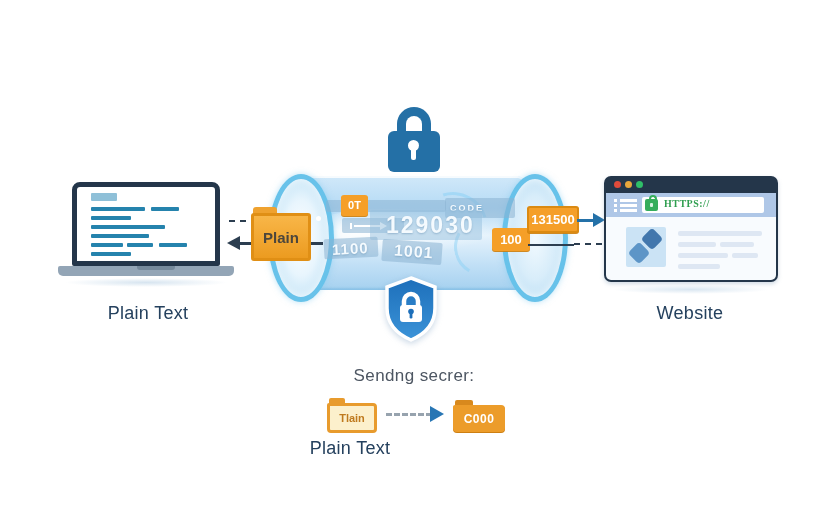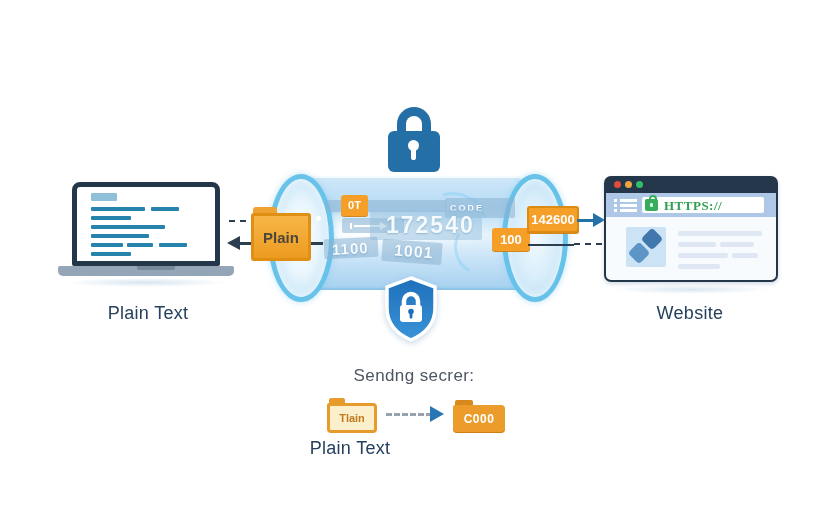--- a/index.html
+++ b/index.html
@@ -56,21 +56,21 @@
   .bw{left:604px;top:176px;width:174px;height:106px;background:#24364a;border-radius:7px;box-shadow:0 2px 4px rgba(140,165,190,.4);}
   .bw-dot{position:absolute;top:5px;width:7px;height:7px;border-radius:50%;}
   .bw-toolbar{position:absolute;left:2px;top:17px;width:170px;height:24px;background:#afc7e7;}
   .menu-row{position:absolute;left:0;height:3px;}
   .menu-bullet{position:absolute;left:0;width:3px;height:3px;background:#ffffff;}
   .menu-bar{position:absolute;left:6px;width:17px;height:3px;background:#ffffff;}
   .bw-address{position:absolute;left:36px;top:4px;width:122px;height:16px;background:#ffffff;border-radius:2px;}
   .bw-lock{position:absolute;left:3px;top:2px;width:13px;height:12px;background:#35ad5b;border-radius:2px;}
   .bw-lock-ring{position:absolute;left:3.5px;top:-4px;width:4px;height:5px;border:2px solid #35ad5b;border-bottom:none;border-radius:4px 4px 0 0;}
   .bw-lock-hole{position:absolute;left:5px;top:4px;width:3px;height:4px;background:#d7f2e0;border-radius:1px;}
-  .bw-https{position:absolute;left:22px;top:1px;font-family:"Liberation Serif",serif;font-size:13px;font-weight:bold;color:#2f9e4f;letter-spacing:.5px;}
+  .bw-https{position:absolute;left:22px;top:1px;font-family:"Liberation Serif",serif;font-size:10px;font-weight:bold;color:#2f9e4f;letter-spacing:.5px;}
   .bw-content{position:absolute;left:2px;top:41px;width:170px;height:63px;background:#f8fbfe;border-radius:0 0 5px 5px;}
   .bw-img{position:absolute;left:20px;top:10px;width:40px;height:40px;background:#cbe3f5;border-radius:2px;}
   .diamond{position:absolute;width:16px;height:16px;border-radius:4px;transform:rotate(45deg);}
   .bw-tline{position:absolute;height:5px;background:#dee7f3;border-radius:2px;}
   .bw-shadow{left:612px;top:285px;width:158px;height:9px;background:radial-gradient(ellipse at center,rgba(205,222,236,.75),rgba(255,255,255,0) 70%);border-radius:50%;}
 
   
   .heading{color:#4d5662;font-size:17px;letter-spacing:.4px;text-align:center;}
   .folder-sm{left:327px;top:398px;width:50px;height:34px;}
   .fs-tab{position:absolute;left:2px;top:0;width:16px;height:6px;background:#e89b2d;border-radius:2px 2px 0 0;}
@@ -126,42 +126,42 @@
     <div class="chip" style="left:177px;top:24px;width:70px;height:20px;"></div>
     <div class="abs bin" style="left:182px;top:25px;font-size:13px;font-variant:small-caps;letter-spacing:2px;">code</div>
 
     <div class="chip" style="left:74px;top:44px;width:62px;height:15px;">
       <div style="position:absolute;left:8px;top:6.5px;width:2px;height:6px;background:#fff;top:4.5px;"></div>
       <div style="position:absolute;left:12px;top:6.5px;width:26px;height:2px;background:#fff;"></div>
       <div style="position:absolute;left:38px;top:3.5px;width:0;height:0;border-top:4px solid transparent;border-bottom:4px solid transparent;border-left:7px solid #fff;"></div>
     </div>
 
     <div class="chip" style="left:102px;top:36px;width:112px;height:30px;background:rgba(150,192,222,.5);"></div>
-    <div class="abs bin" style="left:118px;top:38px;font-size:23px;letter-spacing:2px;">172540</div>
+    <div class="abs bin" style="left:118px;top:38px;font-size:23px;letter-spacing:2px;">129030</div>
 
     <div class="chip" style="left:56px;top:64px;width:54px;height:20px;transform:rotate(-3deg);"></div>
     <div class="abs bin" style="left:64px;top:66px;font-size:15px;letter-spacing:1px;transform:rotate(-3deg);">1100</div>
     <div class="chip" style="left:114px;top:67px;width:60px;height:22px;transform:rotate(4deg);"></div>
     <div class="abs bin" style="left:126px;top:69px;font-size:16px;letter-spacing:1px;transform:rotate(4deg);">1001</div>
 
     <div class="badge" style="left:73px;top:21px;width:27px;height:21px;line-height:21px;font-size:11px;">0T</div>
     <div class="badge" style="left:224px;top:54px;width:38px;height:23px;line-height:23px;font-size:13px;">100</div>
   </div>
 
   <div class="abs dash" style="left:229px;top:220px;width:28px;"></div>
   <div class="abs solid-line" style="left:239px;top:242px;width:84px;height:2.5px;"></div>
   <div class="abs arrow-left-head" style="left:227px;top:236px;"></div>
 
   <div class="abs folder-tunnel">
     <div class="ft-tab"></div>
     <div class="ft-body">Plain</div>
     <div class="ft-dot"></div>
   </div>
 
-  <div class="abs badge" style="left:527px;top:206px;width:52px;height:27px;line-height:27px;font-size:13px;border:2px solid #db8a12;box-sizing:border-box;line-height:23px;">142600</div>
+  <div class="abs badge" style="left:527px;top:206px;width:52px;height:27px;line-height:27px;font-size:13px;border:2px solid #db8a12;box-sizing:border-box;line-height:23px;">131500</div>
   <div class="abs" style="left:577px;top:219px;width:18px;height:2.5px;background:#2471a8;"></div>
   <div class="abs arrow-right-head-blue" style="left:593px;top:213px;"></div>
   <div class="abs solid-line" style="left:528px;top:244px;width:46px;height:2px;"></div>
   <div class="abs dash" style="left:574px;top:243px;width:28px;"></div>
 
   <svg class="abs shield" viewBox="0 0 56 66">
     <defs>
       <linearGradient id="shieldGrad" x1="0" y1="0" x2="0" y2="1">
         <stop offset="0" stop-color="#1d6fba"></stop>
         <stop offset="1" stop-color="#3b93d8"></stop>

